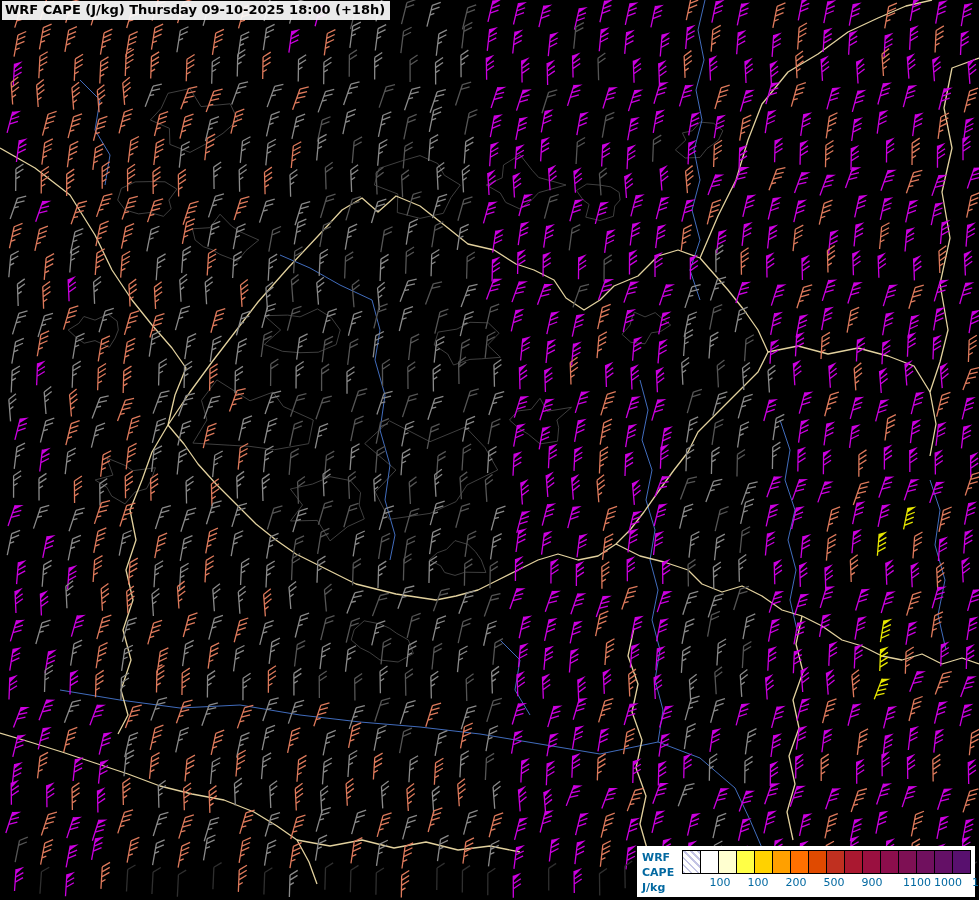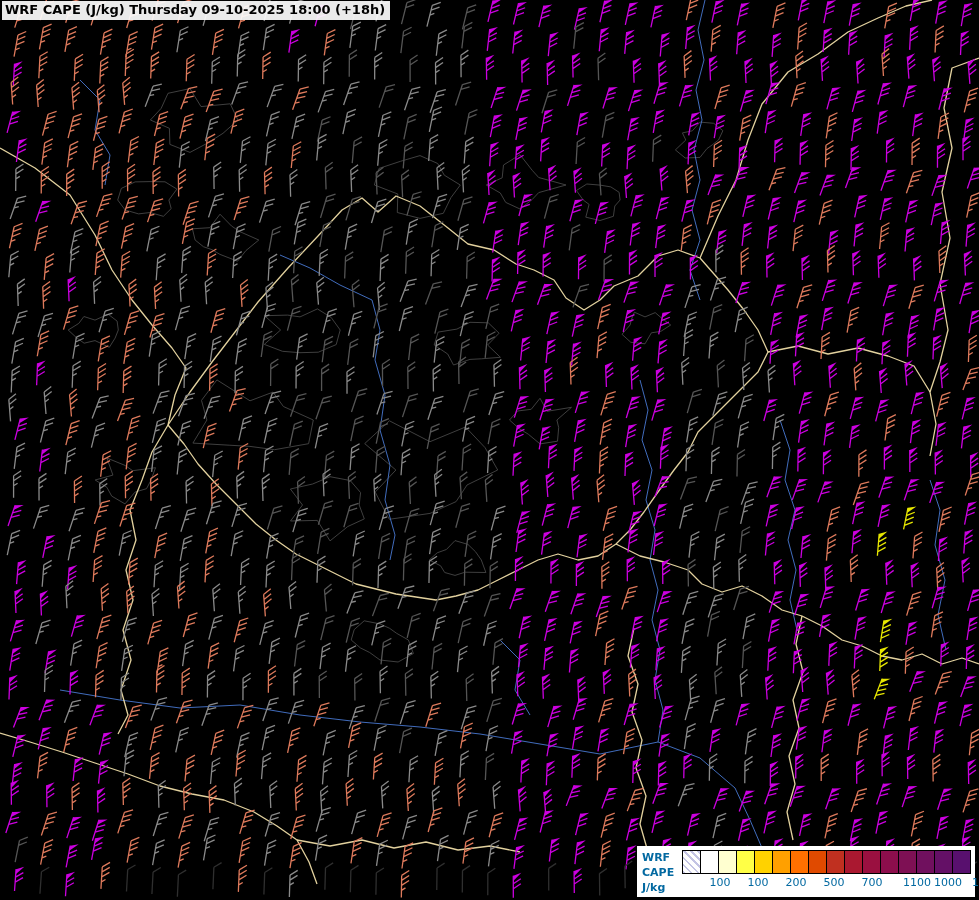--- a/index.html
+++ b/index.html
@@ -3882,21 +3882,21 @@
           <span class="swatch" style="background: rgb(126, 16, 84);"></span>
           <span class="swatch" style="background: rgb(112, 16, 94);"></span>
           <span class="swatch" style="background: rgb(100, 16, 102);"></span>
           <span class="swatch" style="background: rgb(88, 16, 110);"></span>
         </div>
       <div id="legend-labels">
           <span class="lg-label" style="left: 38px;">100</span>
           <span class="lg-label" style="left: 76px;">100</span>
           <span class="lg-label" style="left: 114px;">200</span>
           <span class="lg-label" style="left: 152px;">500</span>
-          <span class="lg-label" style="left: 190px;">700</span>
+          <span class="lg-label" style="left: 190px;">900</span>
           <span class="lg-label" style="left: 235px;">1100</span>
           <span class="lg-label" style="left: 266px;">1000</span>
           <span class="lg-label" style="left: 304px;">1500</span>
         </div>
     </div>
   </div>
 
 </div>
 
 </body></html>

